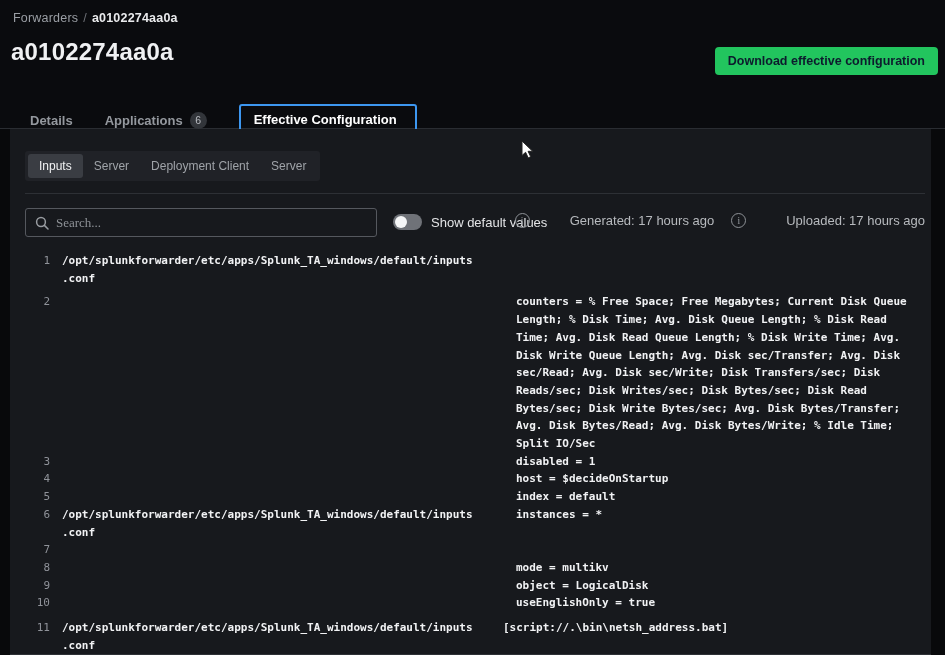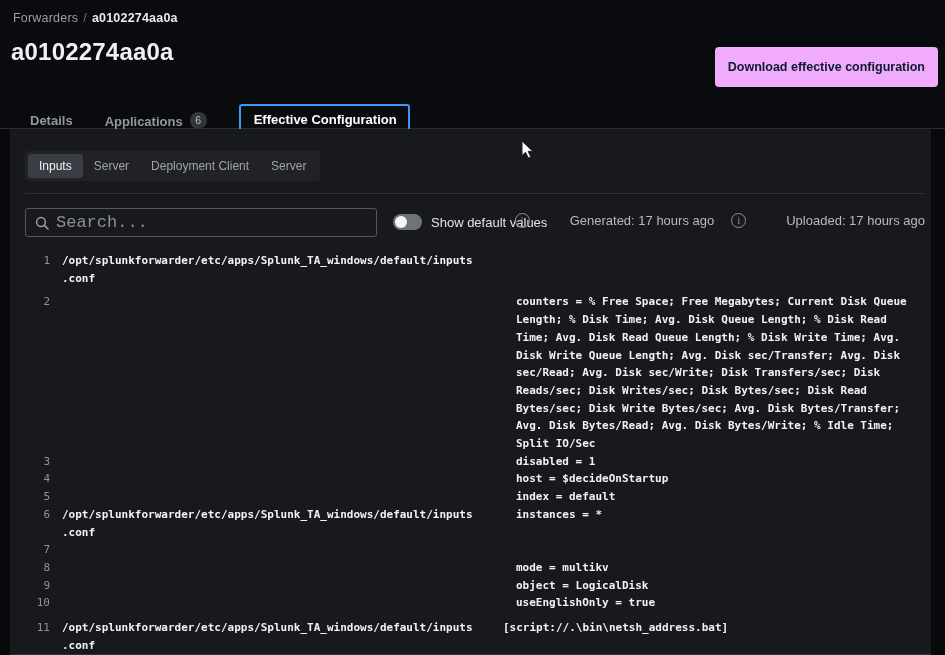--- a/index.html
+++ b/index.html
@@ -20,46 +20,46 @@
     position:absolute; top:11px; left:13px;
     font-size:12.5px; color:#9a9ea4; letter-spacing:.2px;
   }
   .breadcrumb .crumb-sep { color:#6d7076; margin:0 5px; }
   .breadcrumb .crumb-current { color:#e9eaec; font-weight:bold; }
   .page-title {
     position:absolute; top:38px; left:11px;
     font-size:24px; font-weight:bold; color:#f0f1f3; letter-spacing:.2px;
   }
   .download-btn {
-    position:absolute; top:47px; right:7px; height:40px;
-    background:#f0abfc; color:#0d1b2d;
+    position:absolute; top:47px; right:7px; height:28px;
+    background:#22c55e; color:#0d1b2d;
     border:none; border-radius:4px; padding:0 13px;
     font-family:"Liberation Sans", sans-serif;
     font-size:12.5px; font-weight:bold; cursor:pointer;text-align:right;
   }
   .tab-bar {
     position:absolute; left:30px; top:88px; height:36px;
     display:flex; align-items:center; gap:32px;
   }
   .tab {
     font-size:13px; font-weight:bold; color:#94989e;
-    display:flex; align-items:flex-end; gap:7px; cursor:pointer;
+    display:flex; align-items:center; gap:7px; cursor:pointer;
     white-space:nowrap;
     margin-top:28px;
   }
   .tab-badge {
     width:17px; height:17px; border-radius:50%;
     background:#32353a; color:#b8bbc0;
     font-size:10.5px; font-weight:normal;
     display:flex; align-items:center; justify-content:center;
   }
   .tab.tab-active {
     color:#ffffff;
     border:2.5px solid #3d97f0; border-radius:3px;
-    padding:6px 11px 8px 13px; position:relative;
+    padding:6px 18px 8px 13px; position:relative;
   }
   .tab.tab-active::after {
     content:""; position:absolute; left:1px; right:1px; bottom:1px;
     height:2px; background:#dfe1e3; border-radius:1px;
   }
 
   
   .panel {
     position:absolute; top:129px; left:10px; width:921px; height:526px;
     background:#17191d; border-bottom:1px solid #2e3136;
@@ -80,21 +80,21 @@
   
   .search-box {
     position:absolute; left:15px; top:79px; width:352px; height:29px;
     border:1px solid #55585e; border-radius:3px;
     display:flex; align-items:center; padding:0 9px; gap:7px;
     background:transparent;
   }
   .search-box svg { flex:none; }
   .search-input {
     flex:1; background:transparent; border:none; outline:none;
-    color:#e8e9eb; font-size:17px; font-family:Liberation Mono, monospace;
+    color:#e8e9eb; font-size:13px; font-family:Liberation Serif, serif;
   }
   .search-input::placeholder { color:#8d9196; }
   .toggle-row {
     position:absolute; left:383px; top:85px;
     display:flex; align-items:center; gap:9px;
   }
   .toggle {
     width:29px; height:16px; border-radius:8px; background:#6f7278;
     position:relative; cursor:pointer; flex:none;
   }

